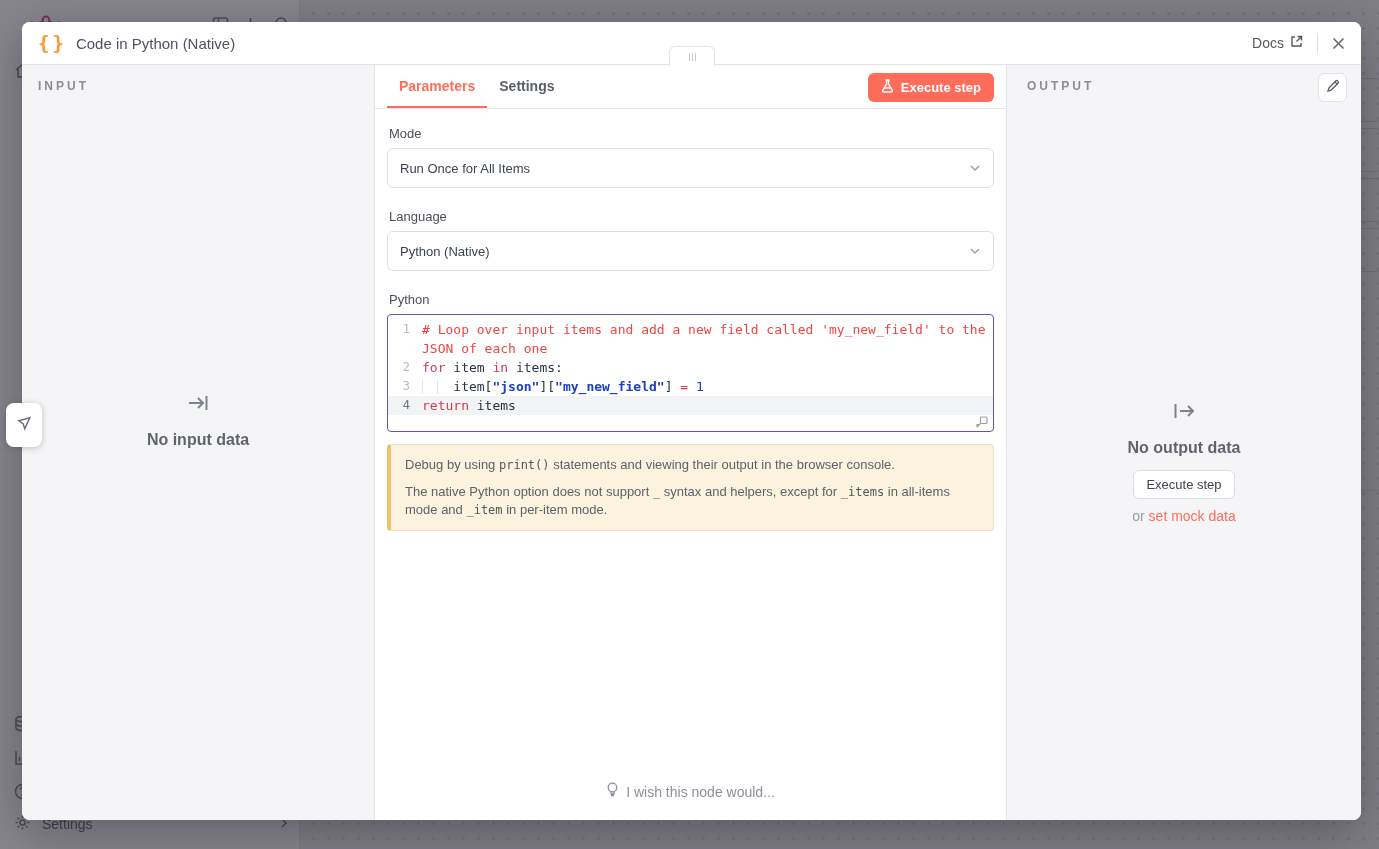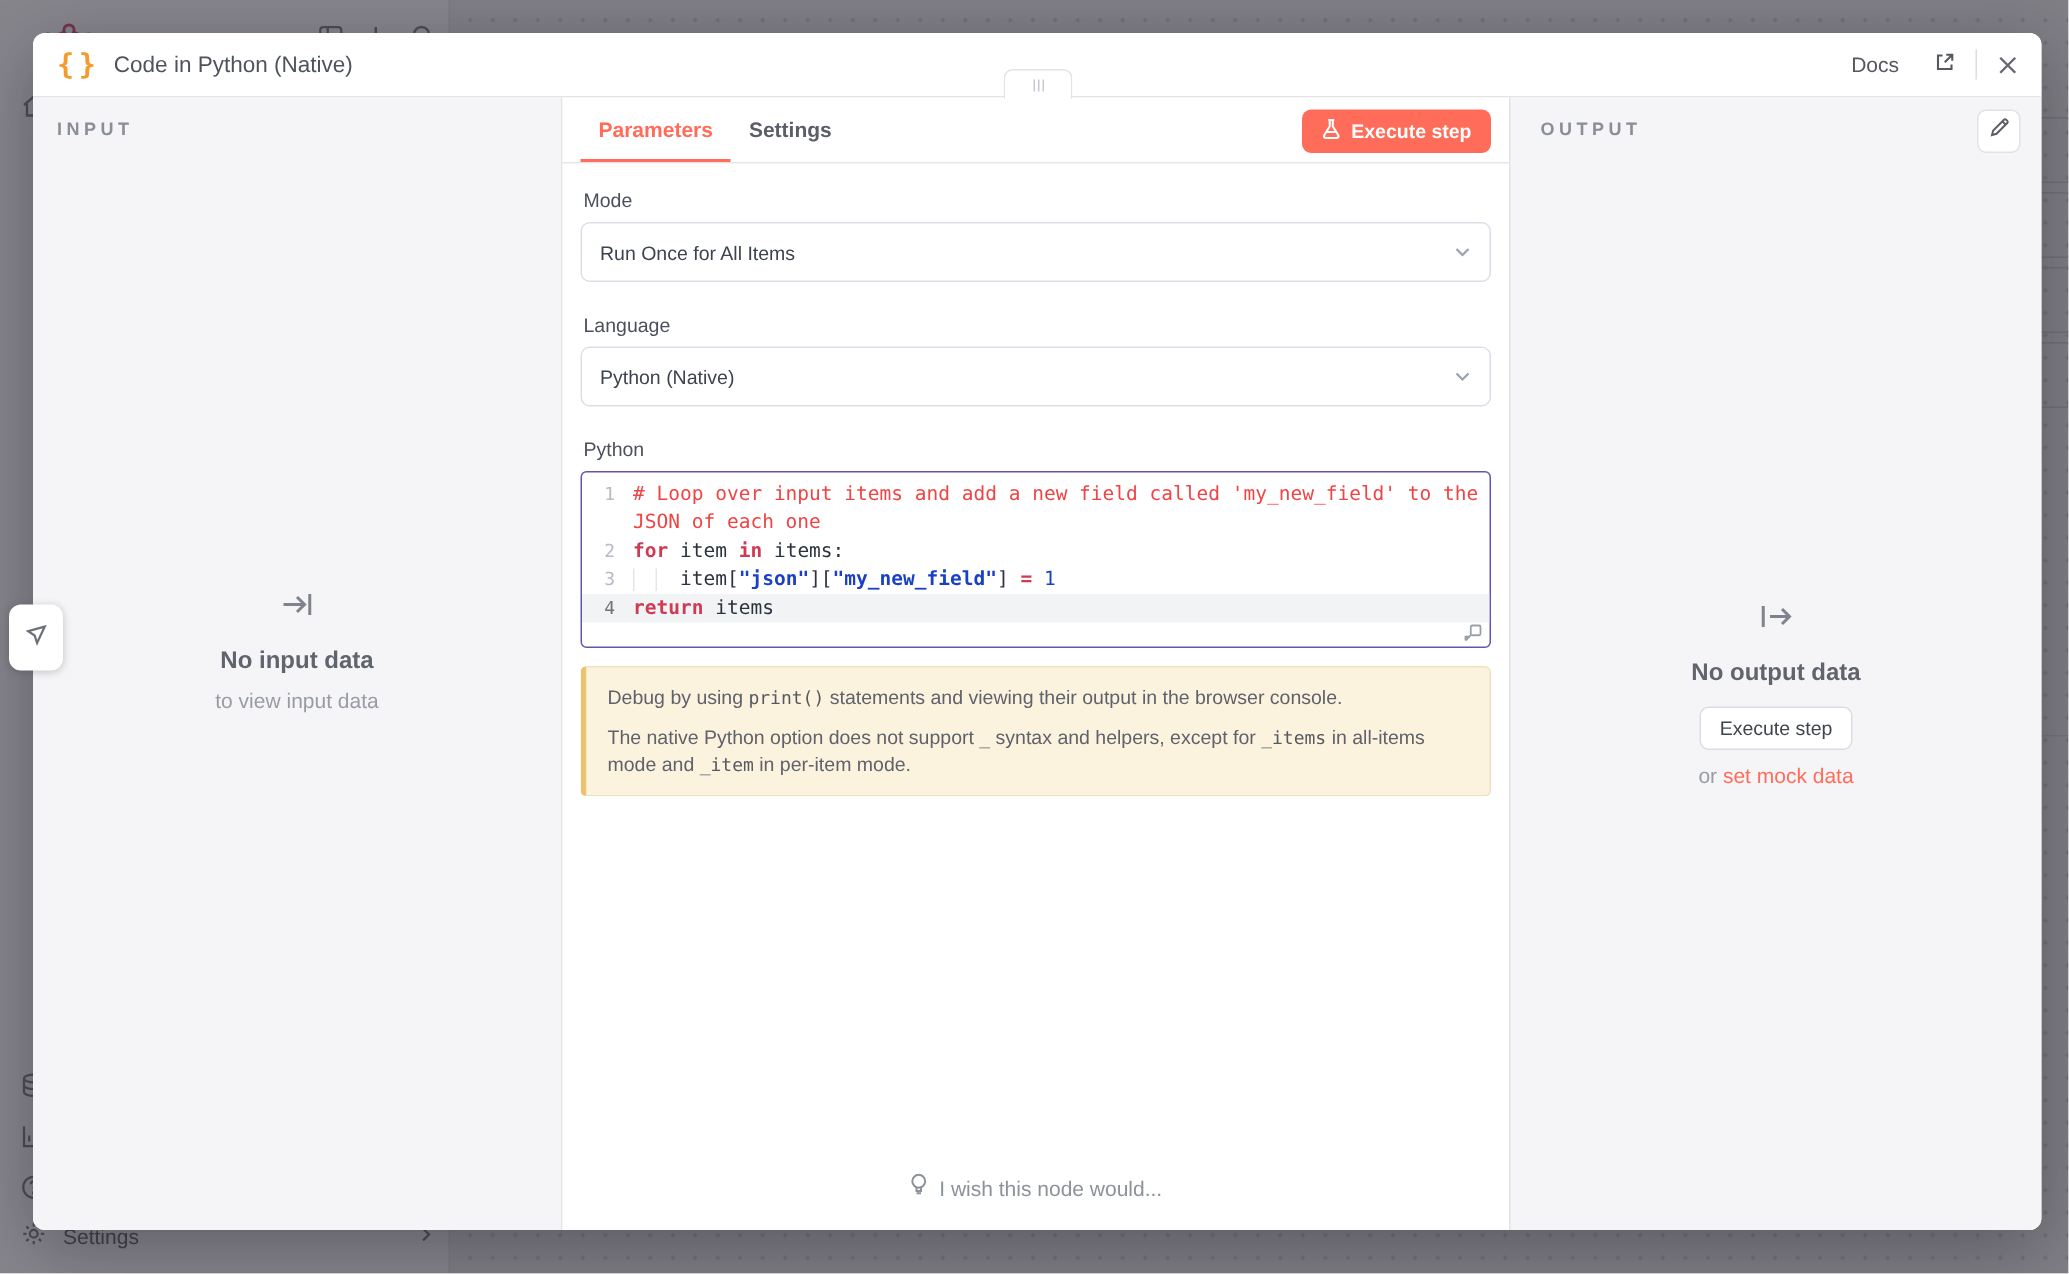--- a/index.html
+++ b/index.html
@@ -26,21 +26,21 @@
     box-shadow:0 1px 6px rgba(40,40,50,0.25); z-index:40; display:flex; align-items:center; justify-content:center; color:#6b707b; }
 
   
   .modal { position:absolute; left:22px; top:22px; width:1339px; height:798px; background:#fff; border-radius:8px;
     box-shadow:0 12px 48px rgba(20,20,30,0.35); z-index:20; overflow:hidden; }
 
   .modal-header { position:relative; height:43px; display:flex; align-items:center; padding:0 16px; border-bottom:1px solid #e3e3e7; background:#fff; }
   .braces { font-family:"DejaVu Sans Mono",monospace; font-size:19px; font-weight:bold; color:#f59b2e; letter-spacing:3px; margin-right:9px; }
   .node-title { font-size:15px; color:#4e535e;text-align:right; }
   .header-right { margin-left:auto; display:flex; align-items:center; }
-  .docs-link { display:flex; align-items:flex-start; gap:24px; color:#55585f; font-size:14px; cursor:pointer; }
+  .docs-link { display:flex; align-items:flex-start; gap:6px; color:#55585f; font-size:14px; cursor:pointer; }
   .header-divider { width:1px; height:20px; background:#dcdce1; margin:0 14px; }
   .close-btn { display:flex; align-items:center; color:#66696f; cursor:pointer; }
 
   .drag-tab { position:absolute; left:647px; top:24px; width:46px; height:20px; background:#fff; border:1px solid #e3e3e7; border-bottom:none;
     border-radius:6px 6px 0 0; z-index:5; display:flex; align-items:center; justify-content:center; gap:2px; }
   .drag-tab i { display:block; width:1px; height:8px; background:#c7cacf; }
 
   .modal-body { display:flex; height:755px; }
 
   .side-panel { width:353px; background:#f5f5f7; position:relative; flex:none; }
@@ -82,21 +82,21 @@
 
   
   .code-editor { margin-top:7px; border:1px solid #6156ae; border-radius:4px; background:#fff; position:relative;
     font-family:"DejaVu Sans Mono",monospace; font-size:13px; height:118px; overflow:hidden; padding-top:5px; }
   .code-row { display:flex; line-height:19px; }
   .code-row.active { background:#f2f3f5; }
   .gutter { width:22px; flex:none; text-align:right; padding-right:0; color:#b7bbc4; font-size:12px; }
   .code-row.active .gutter { color:#70747e; }
   .code-text { padding-left:12px; white-space:pre; color:#2c3340; }
   .sg-comment { color:#ef4444; }
-  .sg-kw { color:#cf3b53;font-weight:bold; }
+  .sg-kw { color:#cf3b53; }
   .sg-str { color:#1a40c5; font-weight:bold; }
   .sg-num { color:#1a40c5; }
   .sg-pl { color:#2c3340; }
   .sg-ind { background-image:linear-gradient(#e4e6ea,#e4e6ea),linear-gradient(#e4e6ea,#e4e6ea);
     background-size:1px 100%,1px 100%; background-position:0 0,15px 0; background-repeat:no-repeat; }
   .expand-corner { position:absolute; right:5px; bottom:3px; color:#9aa0a8; cursor:pointer; display:flex; }
 
   
   .notice { margin-top:12px; background:#fcf3df; border:1px solid #f0e2c0; border-left:4px solid #eac36f; border-radius:4px;
     padding:11px 14px; font-size:13px; color:#5f626b; line-height:1.38; }
@@ -235,21 +235,20 @@
 
     <div class="side-panel input-panel">
       <div class="panel-label">INPUT</div>
       <div class="empty-state">
         <div class="empty-icon">
           <svg width="24" height="24" viewBox="0 0 24 24" fill="none" stroke="currentColor" stroke-width="2">
               <path d="M3 12h13M12 7l5 5-5 5M20.5 5v14"></path>
             </svg>
         </div>
         <div class="empty-title">No input data</div>
-        <div class="empty-caption">to view input data</div>
       </div>
     </div>
 
     <div class="center-panel">
       <div class="tab-bar">
         <div class="tab active">Parameters</div>
         <div class="tab">Settings</div>
         <div class="exec-btn">
           <span>
             <svg width="13" height="14" viewBox="0 0 13 14" fill="none" stroke="#fff" stroke-width="1.4">

